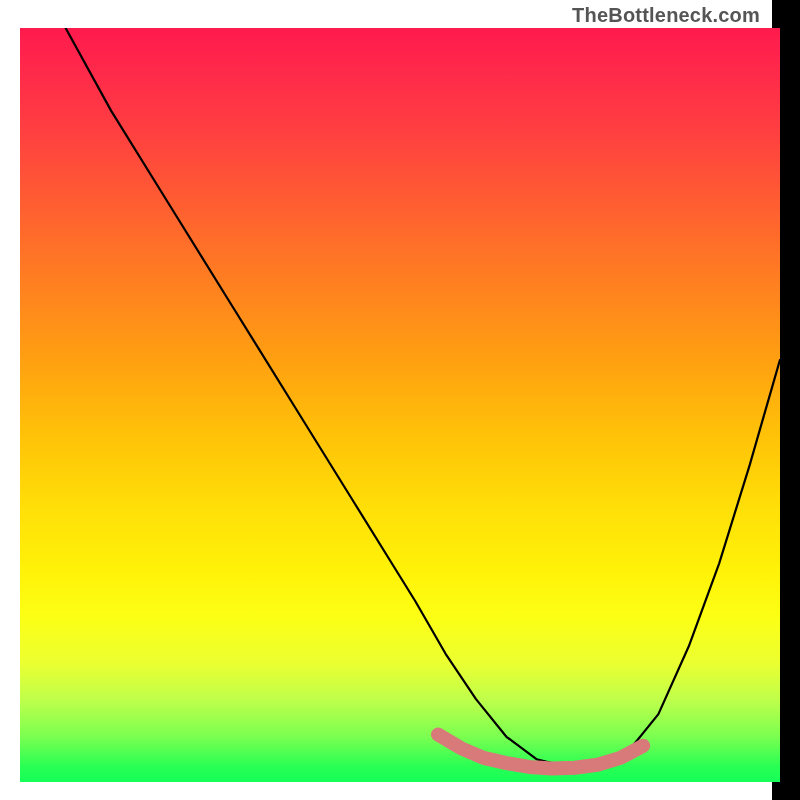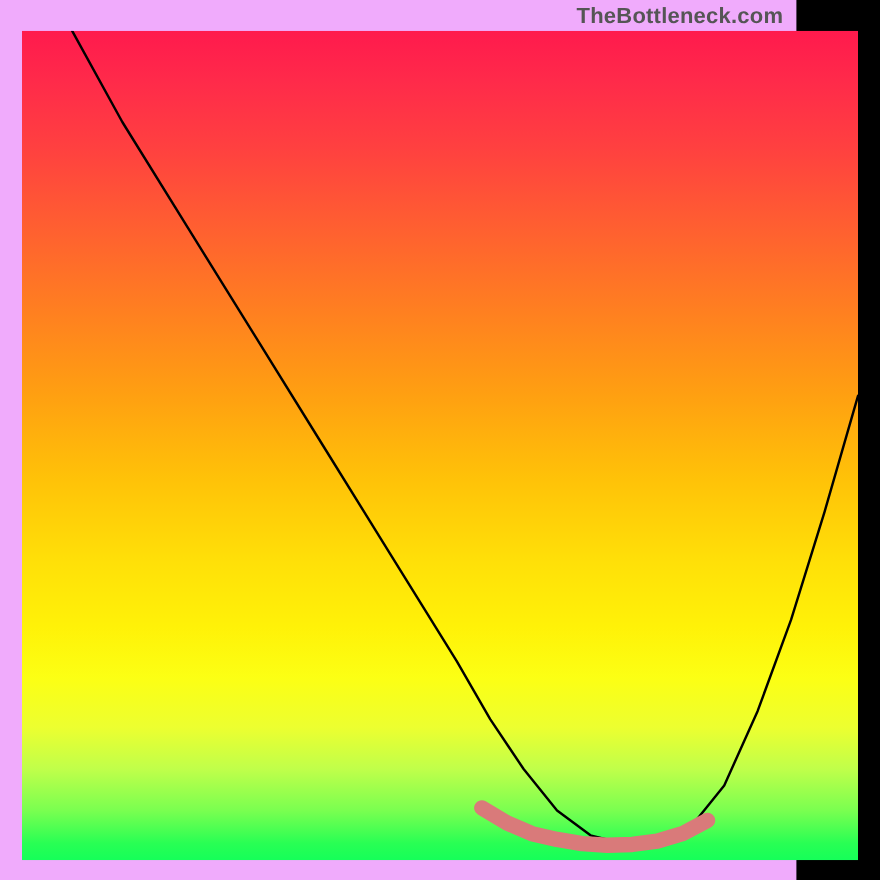--- a/index.html
+++ b/index.html
@@ -8,21 +8,22 @@
     width: 800px;
     height: 800px;
     background: #000;
     overflow: hidden;
     font-family: Arial, Helvetica, sans-serif;
   }
   .frame {
     position: relative;
     width: 724px;
     height: 800px;
-    background: #f0abfc;
+    background: #ffffff;
+    padding-left: 48px;
   }
   .watermark {
     position: absolute;
     top: 4px;
     right: 12px;
     color: #555;
     font-size: 20px;
     font-weight: 600;
     letter-spacing: 0.2px;
     z-index: 30;

